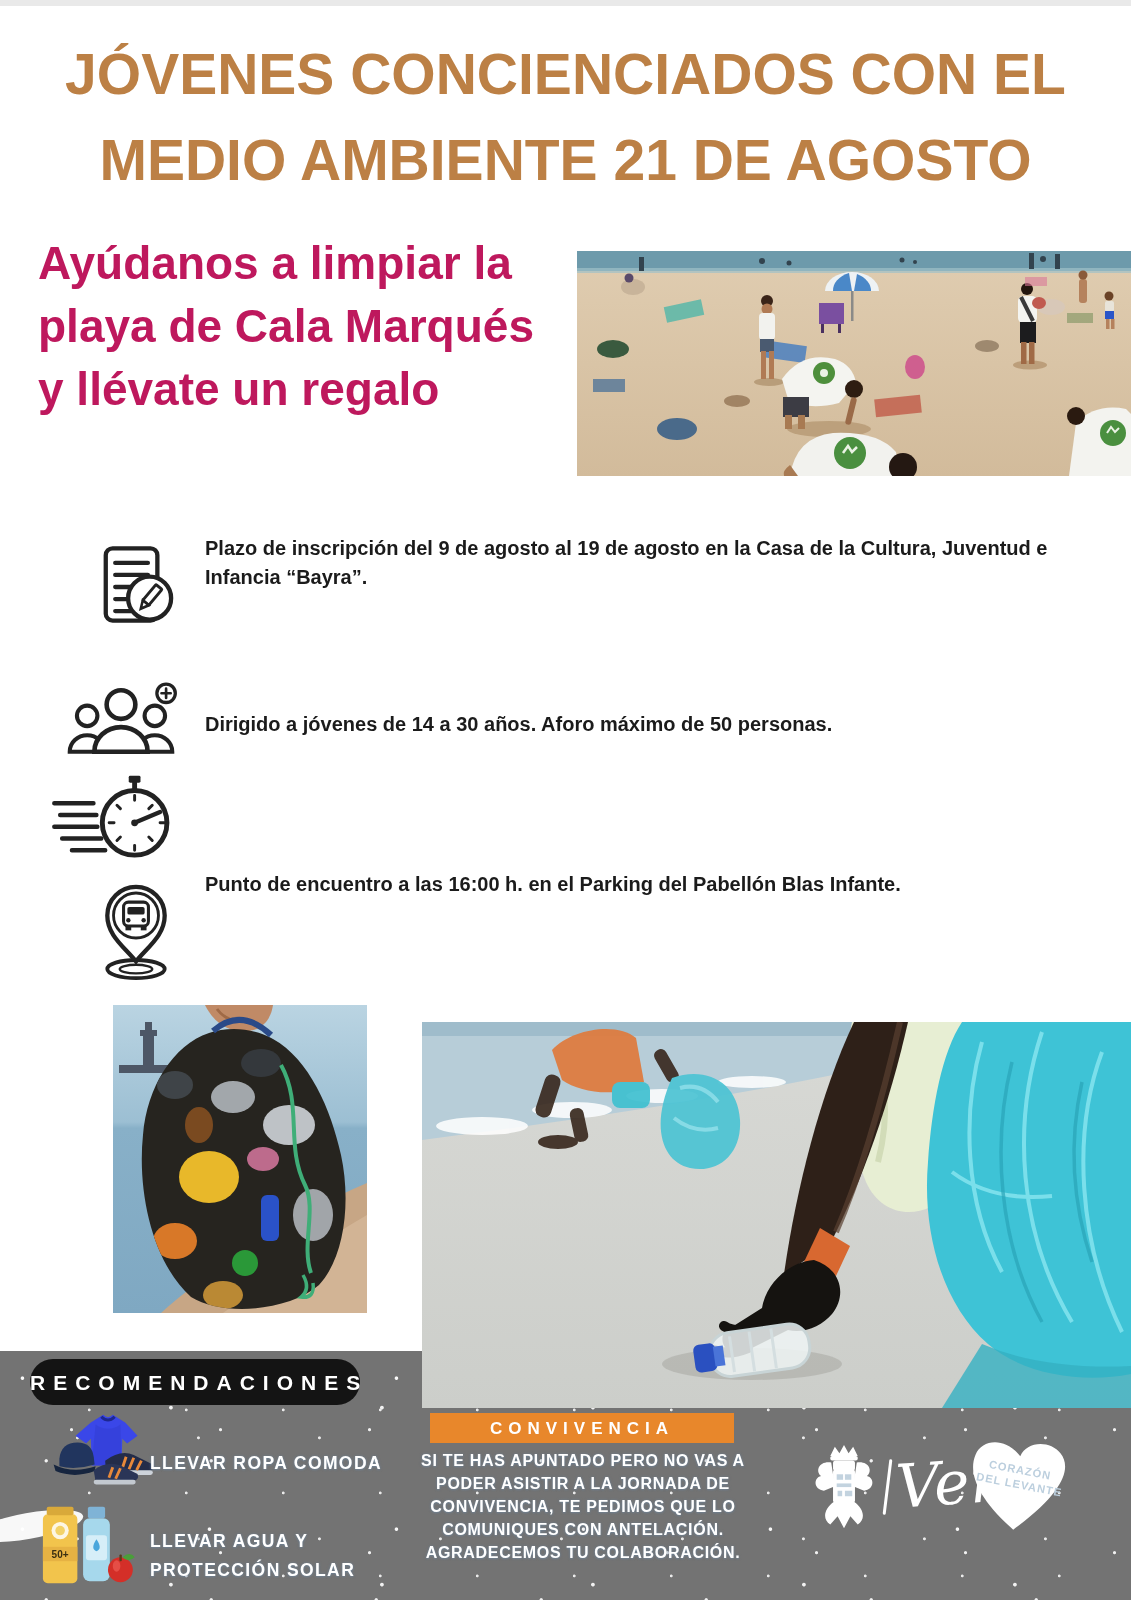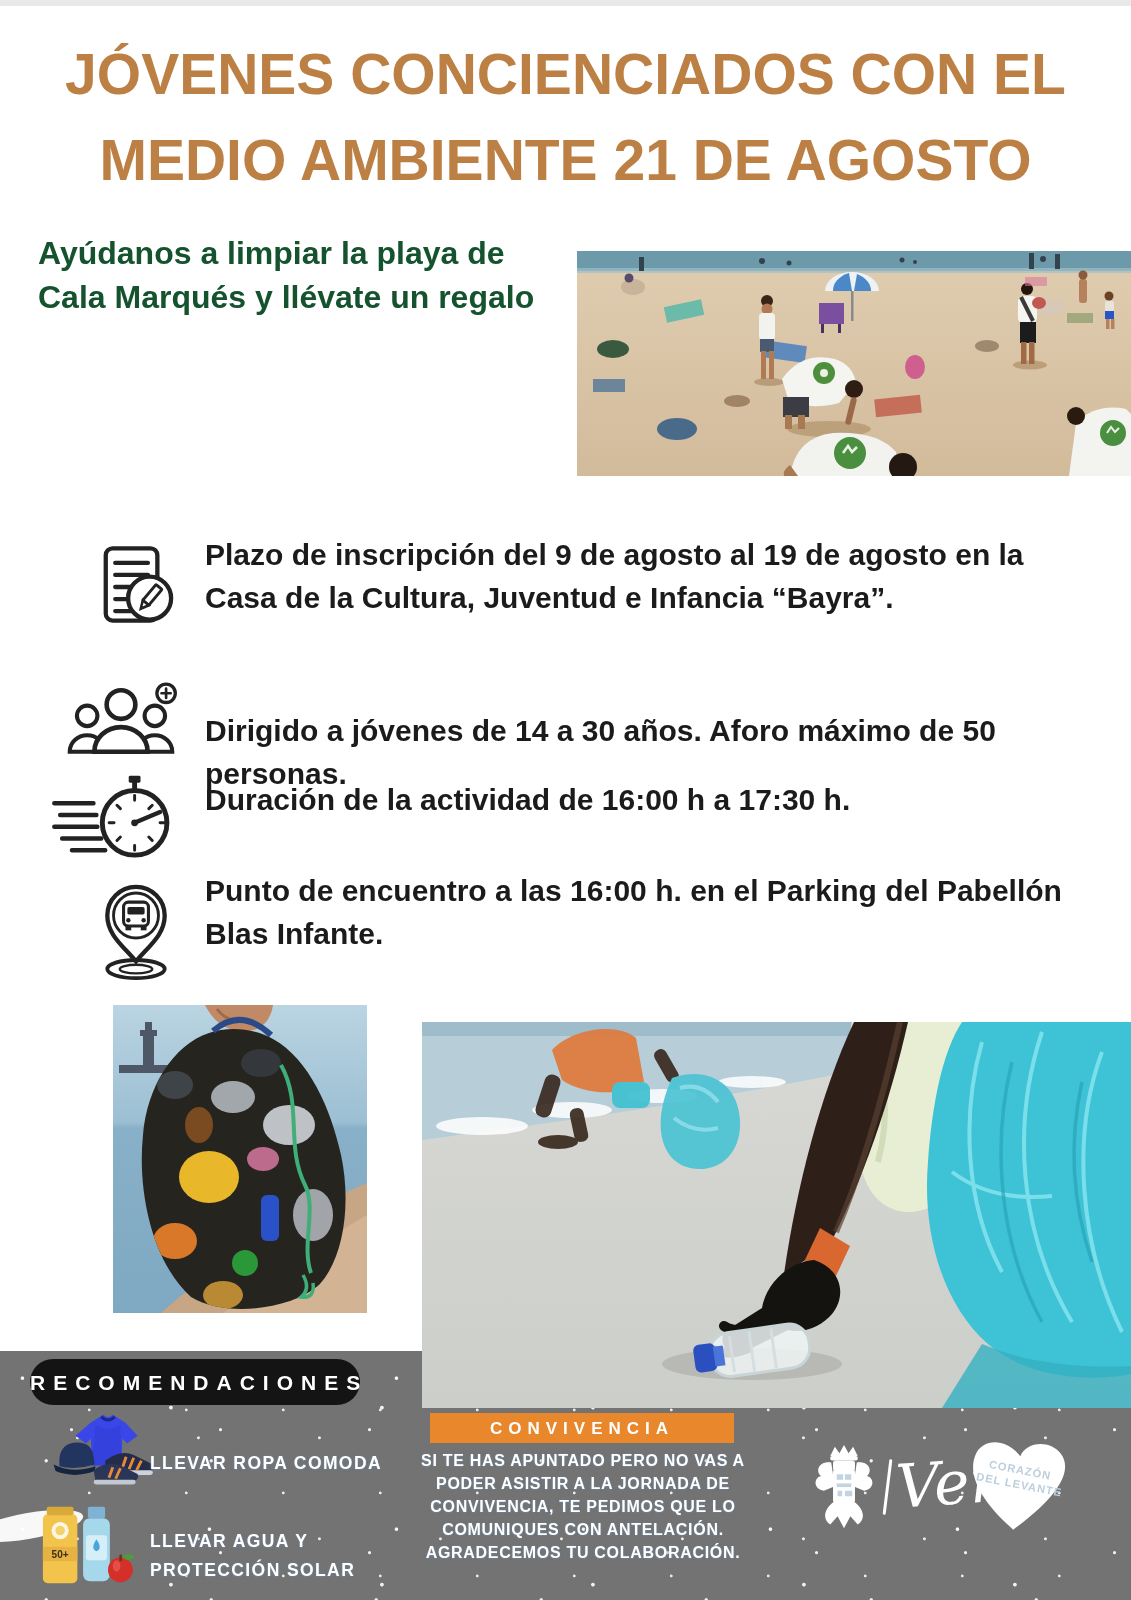--- a/index.html
+++ b/index.html
@@ -11,25 +11,25 @@
   .abs{position:absolute;}
   
   .title{
     left:0;right:0;top:26px;text-align:center;
     color:#bc8045;font-weight:800;font-size:57px;line-height:1.5;
   }
   .title span{display:block;}
   
   .intro{
     left:38px;top:226px;width:508px;
-    color:#14532d;font-weight:800;font-size:32px;line-height:1.37;
+    color:#be185d;font-weight:800;font-size:46px;line-height:1.37;
   }
   
   .bullet-text{
-    color:#1b1b1b;font-weight:800;font-size:30px;line-height:1.43;
+    color:#1b1b1b;font-weight:800;font-size:20px;line-height:1.43;
   }
   .bt1{left:205px;top:528px;width:880px;}
   .bt2{left:205px;top:704px;width:820px;}
   .bt3{left:205px;top:773px;width:880px;}
   .bt4{left:205px;top:864px;width:880px;}
   .bi1{left:92px;top:533px;width:86px;height:96px;}
   .bi2{left:64px;top:676px;width:114px;height:82px;}
   .bi3{left:52px;top:760px;width:128px;height:96px;}
   .bi4{left:92px;top:866px;width:88px;height:110px;}
   
@@ -251,21 +251,20 @@
     <rect x="78" y="10" width="12" height="7" rx="1.5" fill="#222"></rect>
     <rect x="81.5" y="16" width="5" height="8" fill="#222"></rect>
     <circle cx="84" cy="58" r="33" fill="#fff" stroke="#222" stroke-width="5"></circle>
     <g stroke="#222" stroke-width="3" stroke-linecap="round">
       <path d="M84 30v5M84 81v5M58 58h5M110 58h5"></path>
       <path d="M66 40l3.5 3.5M102 40l-3.5 3.5M66 76l3.5-3.5M102 76l-3.5-3.5"></path>
     </g>
     <path d="M84 58 L110 47" stroke="#222" stroke-width="4.5" stroke-linecap="round"></path>
     <circle cx="84" cy="58" r="3.5" fill="#222"></circle>
   </svg>
-  <div class="abs bullet-text bt3">Duración de la actividad de 16:00 h a 17:30 h.</div>
 
   <svg class="abs bi4" viewBox="0 0 92 112">
     <ellipse cx="46" cy="100" rx="30" ry="9.5" fill="#fff" stroke="#222" stroke-width="4"></ellipse>
     <ellipse cx="46" cy="100" rx="17" ry="4.5" fill="#fff" stroke="#222" stroke-width="2.5"></ellipse>
     <path d="M46 92 C34 77 16 65 16 44 A30 30 0 1 1 76 44 C76 65 58 77 46 92 Z" fill="#fff" stroke="#222" stroke-width="4.5"></path>
     <circle cx="46" cy="44" r="23.5" fill="#fff" stroke="#222" stroke-width="3"></circle>
     <rect x="33" y="30" width="26" height="25" rx="5" fill="#fff" stroke="#222" stroke-width="3.2"></rect>
     <rect x="37" y="35" width="18" height="8" rx="2" fill="#222"></rect>
     <circle cx="38" cy="49" r="2.3" fill="#222"></circle>
       <circle cx="54" cy="49" r="2.3" fill="#222"></circle>

